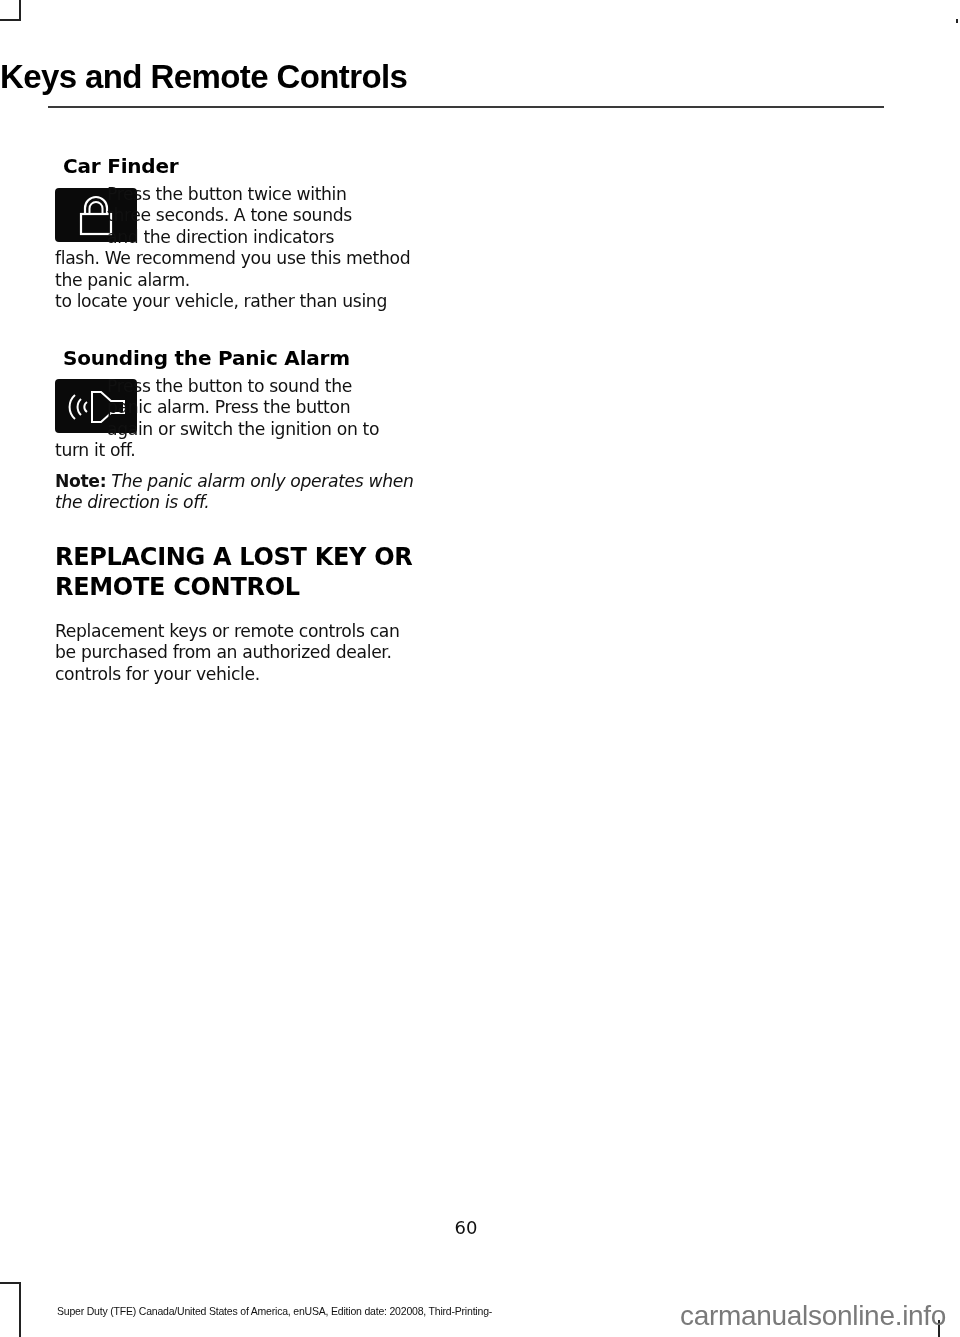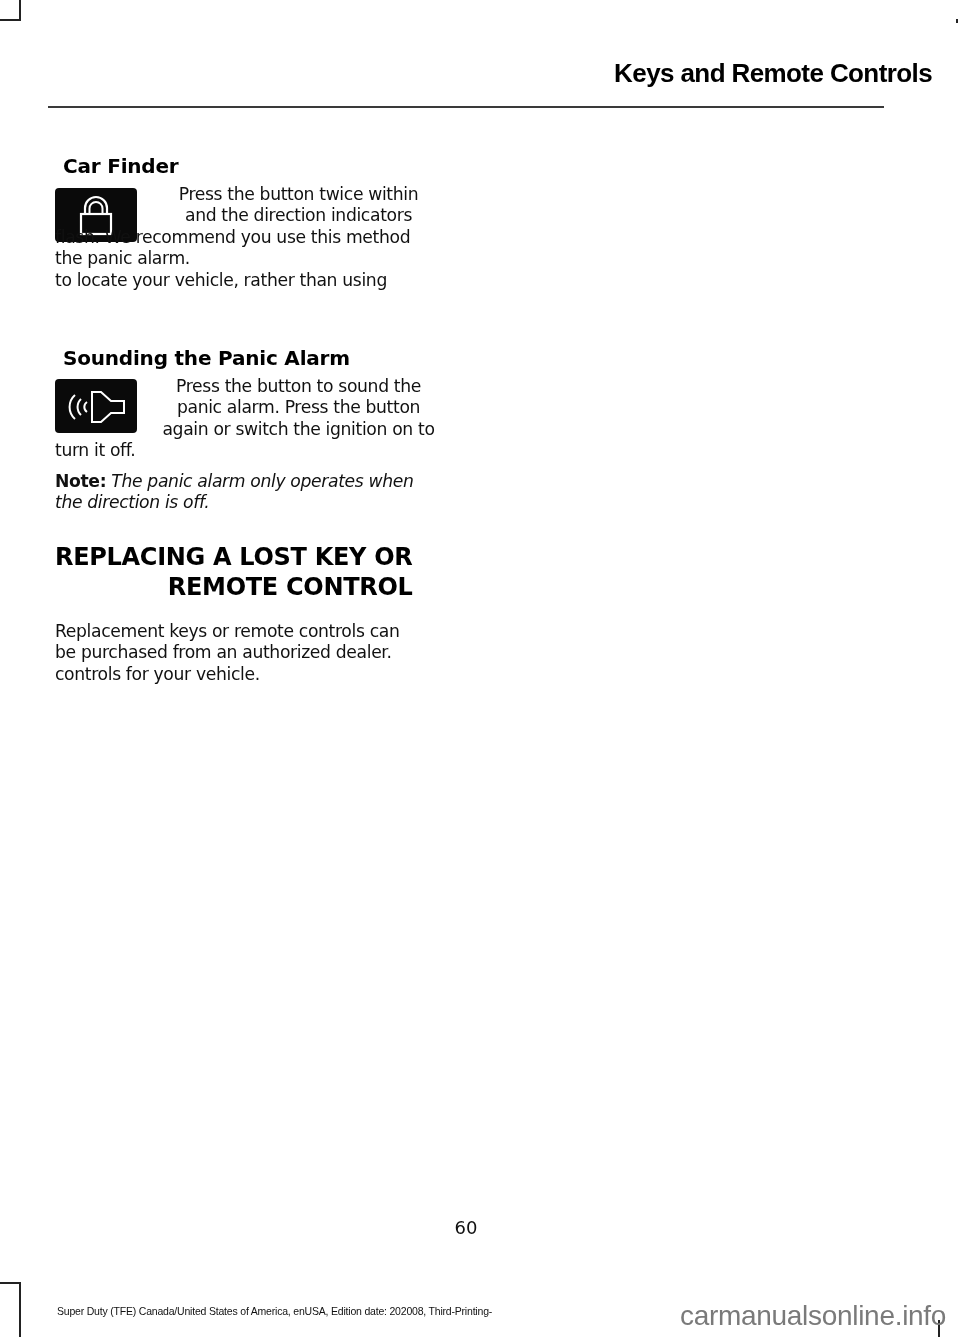--- a/index.html
+++ b/index.html
@@ -17,24 +17,24 @@
     }
     .crop {
       position: absolute;
       background: #222;
     }
     .page-header-title {
       position: absolute;
       left: 0;
       width: 932px;
       top: 58px;
-      text-align: right;
+      text-align: left;
       font-family: "Liberation Sans", sans-serif;
       font-weight: bold;
-      font-size: 26px;
+      font-size: 33px;
       letter-spacing: -0.6px;
       color: #000;
     }
     .header-rule {
       position: absolute;
       left: 48px;
       top: 106px;
       width: 836px;
       height: 2px;
       background: #3a3a3a;
@@ -71,22 +71,21 @@
       font-size: 17.2px;
       line-height: 21.4px;
       letter-spacing: -0.35px;
       color: #111;
     }
     .para-float .line {
       display: block;
       white-space: nowrap;
     }
     .para-float .indent {
-      padding-left: 92px;
-      text-align: center;
+      padding-left: 52px;
     }
     .note-label {
       font-weight: bold;
       font-style: normal;
     }
     .note-text {
       font-style: italic;
     }
     .big-heading {
       position: absolute;
@@ -152,20 +151,21 @@
 <div class="icon-box" style="top:188px;">
   <svg width="82" height="54" viewBox="0 0 82 54">
     <path d="M30 26 V20 A11 11 0 0 1 52 20 V26" fill="none" stroke="#fff" stroke-width="2.2"></path>
     <path d="M34.5 26 V20.5 A6.5 6.5 0 0 1 47.5 20.5 V26" fill="none" stroke="#fff" stroke-width="2"></path>
     <rect x="26" y="26" width="30" height="20" fill="none" stroke="#fff" stroke-width="2.2"></rect>
   </svg>
 </div>
 
 <div class="para-float" style="top:184px;">
   <span class="line indent">Press the button twice within</span>
+  <span class="line indent">three seconds.  A tone sounds</span>
   <span class="line indent">and the direction indicators</span>
   <span class="line">flash.  We recommend you use this method</span>
   <span class="line">the panic alarm.</span>
   <span class="line">to locate your vehicle, rather than using</span>
 </div>
 
 <h2 class="section-heading" style="top:338px;">Sounding the Panic Alarm</h2>
 
 <div class="icon-box" style="top:379px;">
   <svg width="82" height="54" viewBox="0 0 82 54">
@@ -181,21 +181,21 @@
   <span class="line indent">panic alarm.  Press the button</span>
   <span class="line indent">again or switch the ignition on to</span>
   <span class="line">turn it off.</span>
 </div>
 
 <div class="para-float" style="top:471px;">
   <span class="line"><span class="note-label">Note:</span><span class="note-text"> The panic alarm only operates when</span></span>
   <span class="line note-text">the direction is off.</span>
 </div>
 
-<h1 class="big-heading" style="top:542px;text-align:right;">
+<h1 class="big-heading" style="top:542px;">
   <span class="line">REPLACING A LOST KEY OR</span>
   <span class="line">REMOTE CONTROL</span>
 </h1>
 
 <div class="para-float" style="top:621px;">
   <span class="line">Replacement keys or remote controls can</span>
   <span class="line">be purchased from an authorized dealer.</span>
   <span class="line">controls for your vehicle.</span>
 </div>
 

